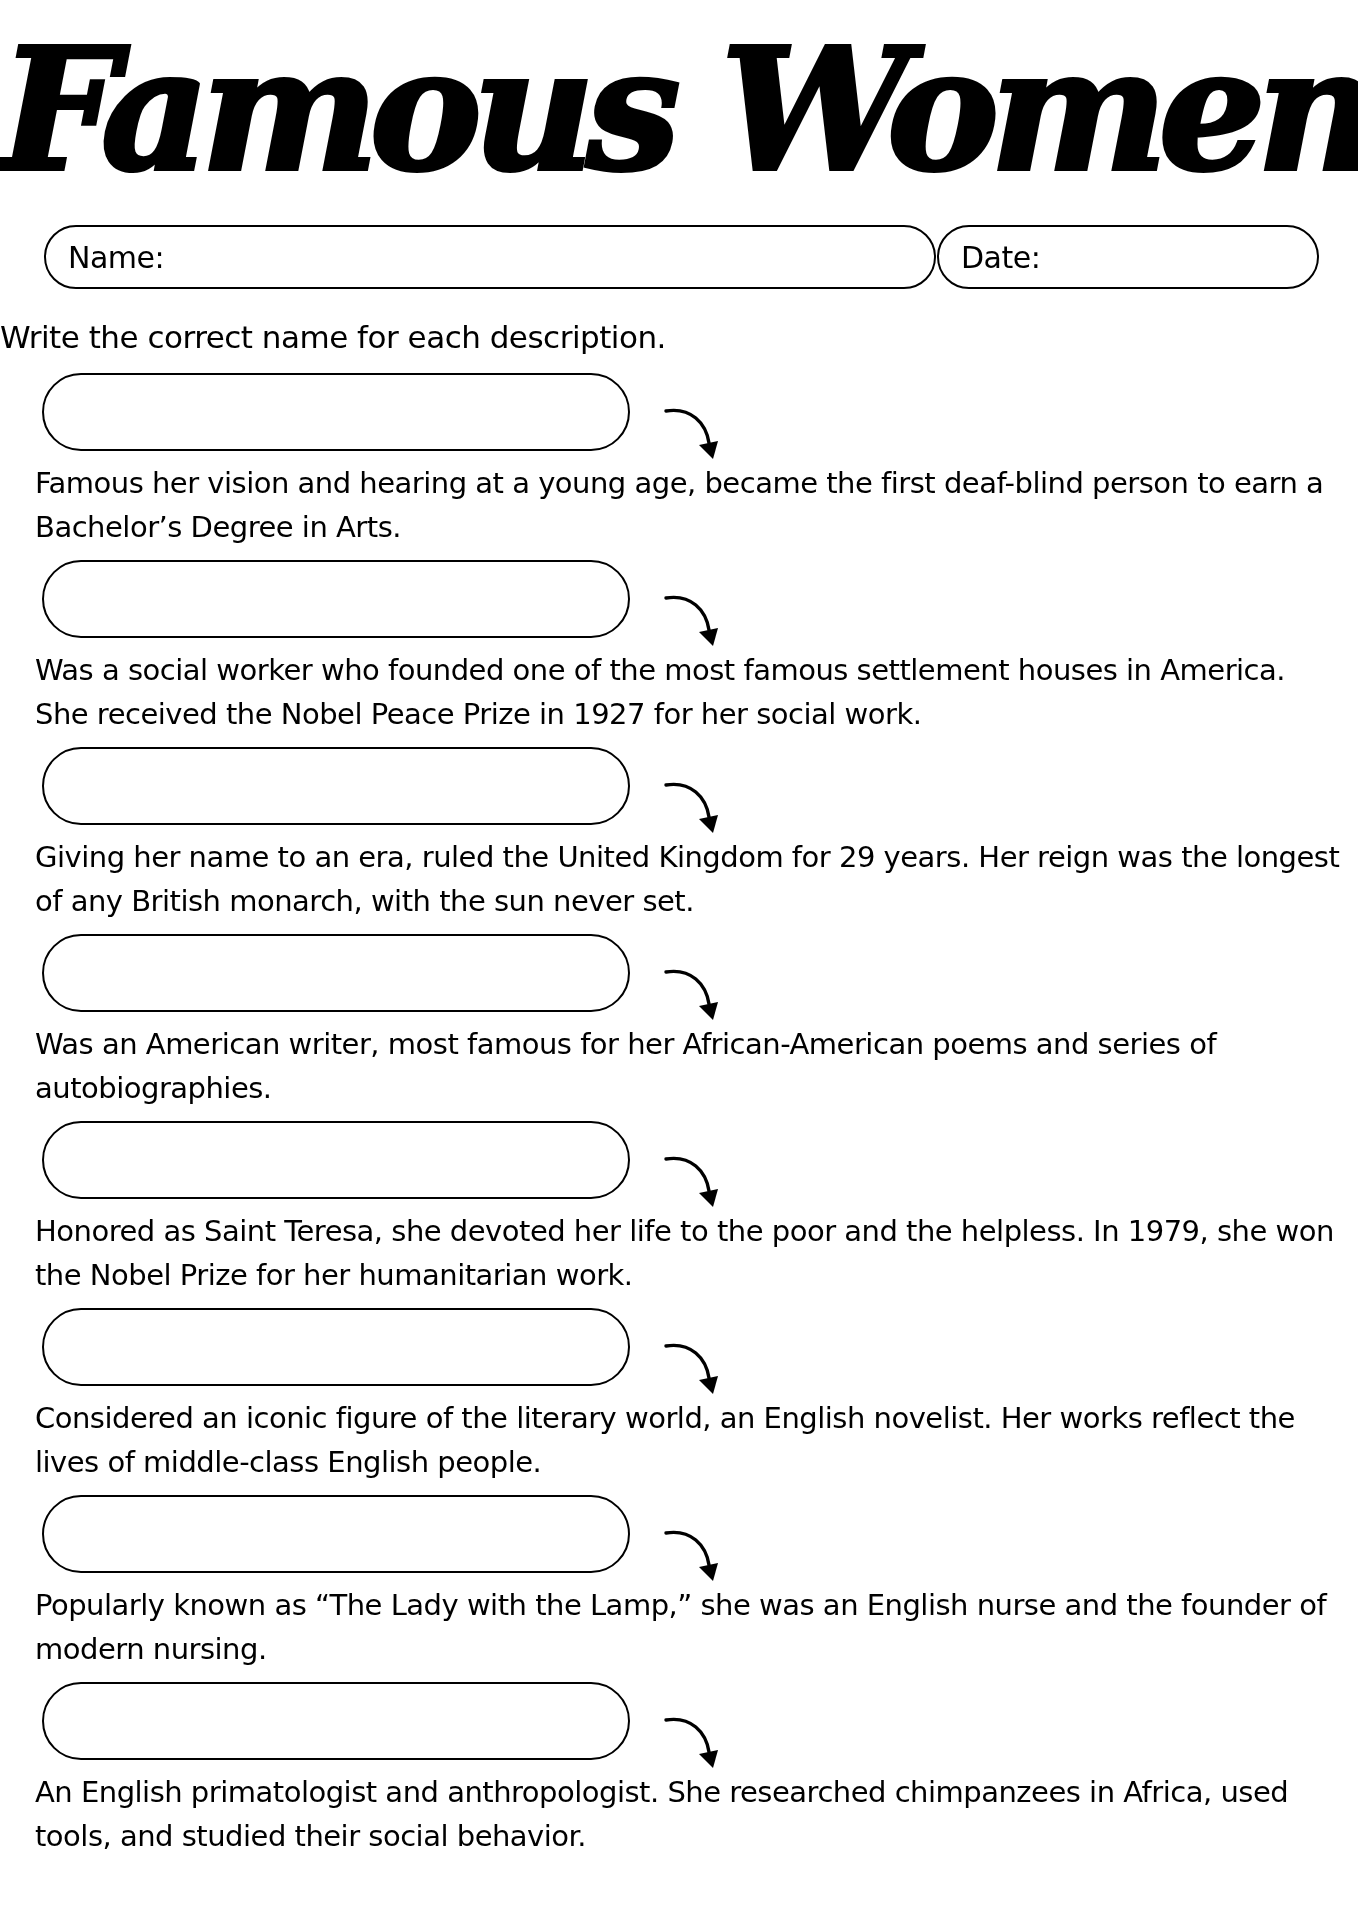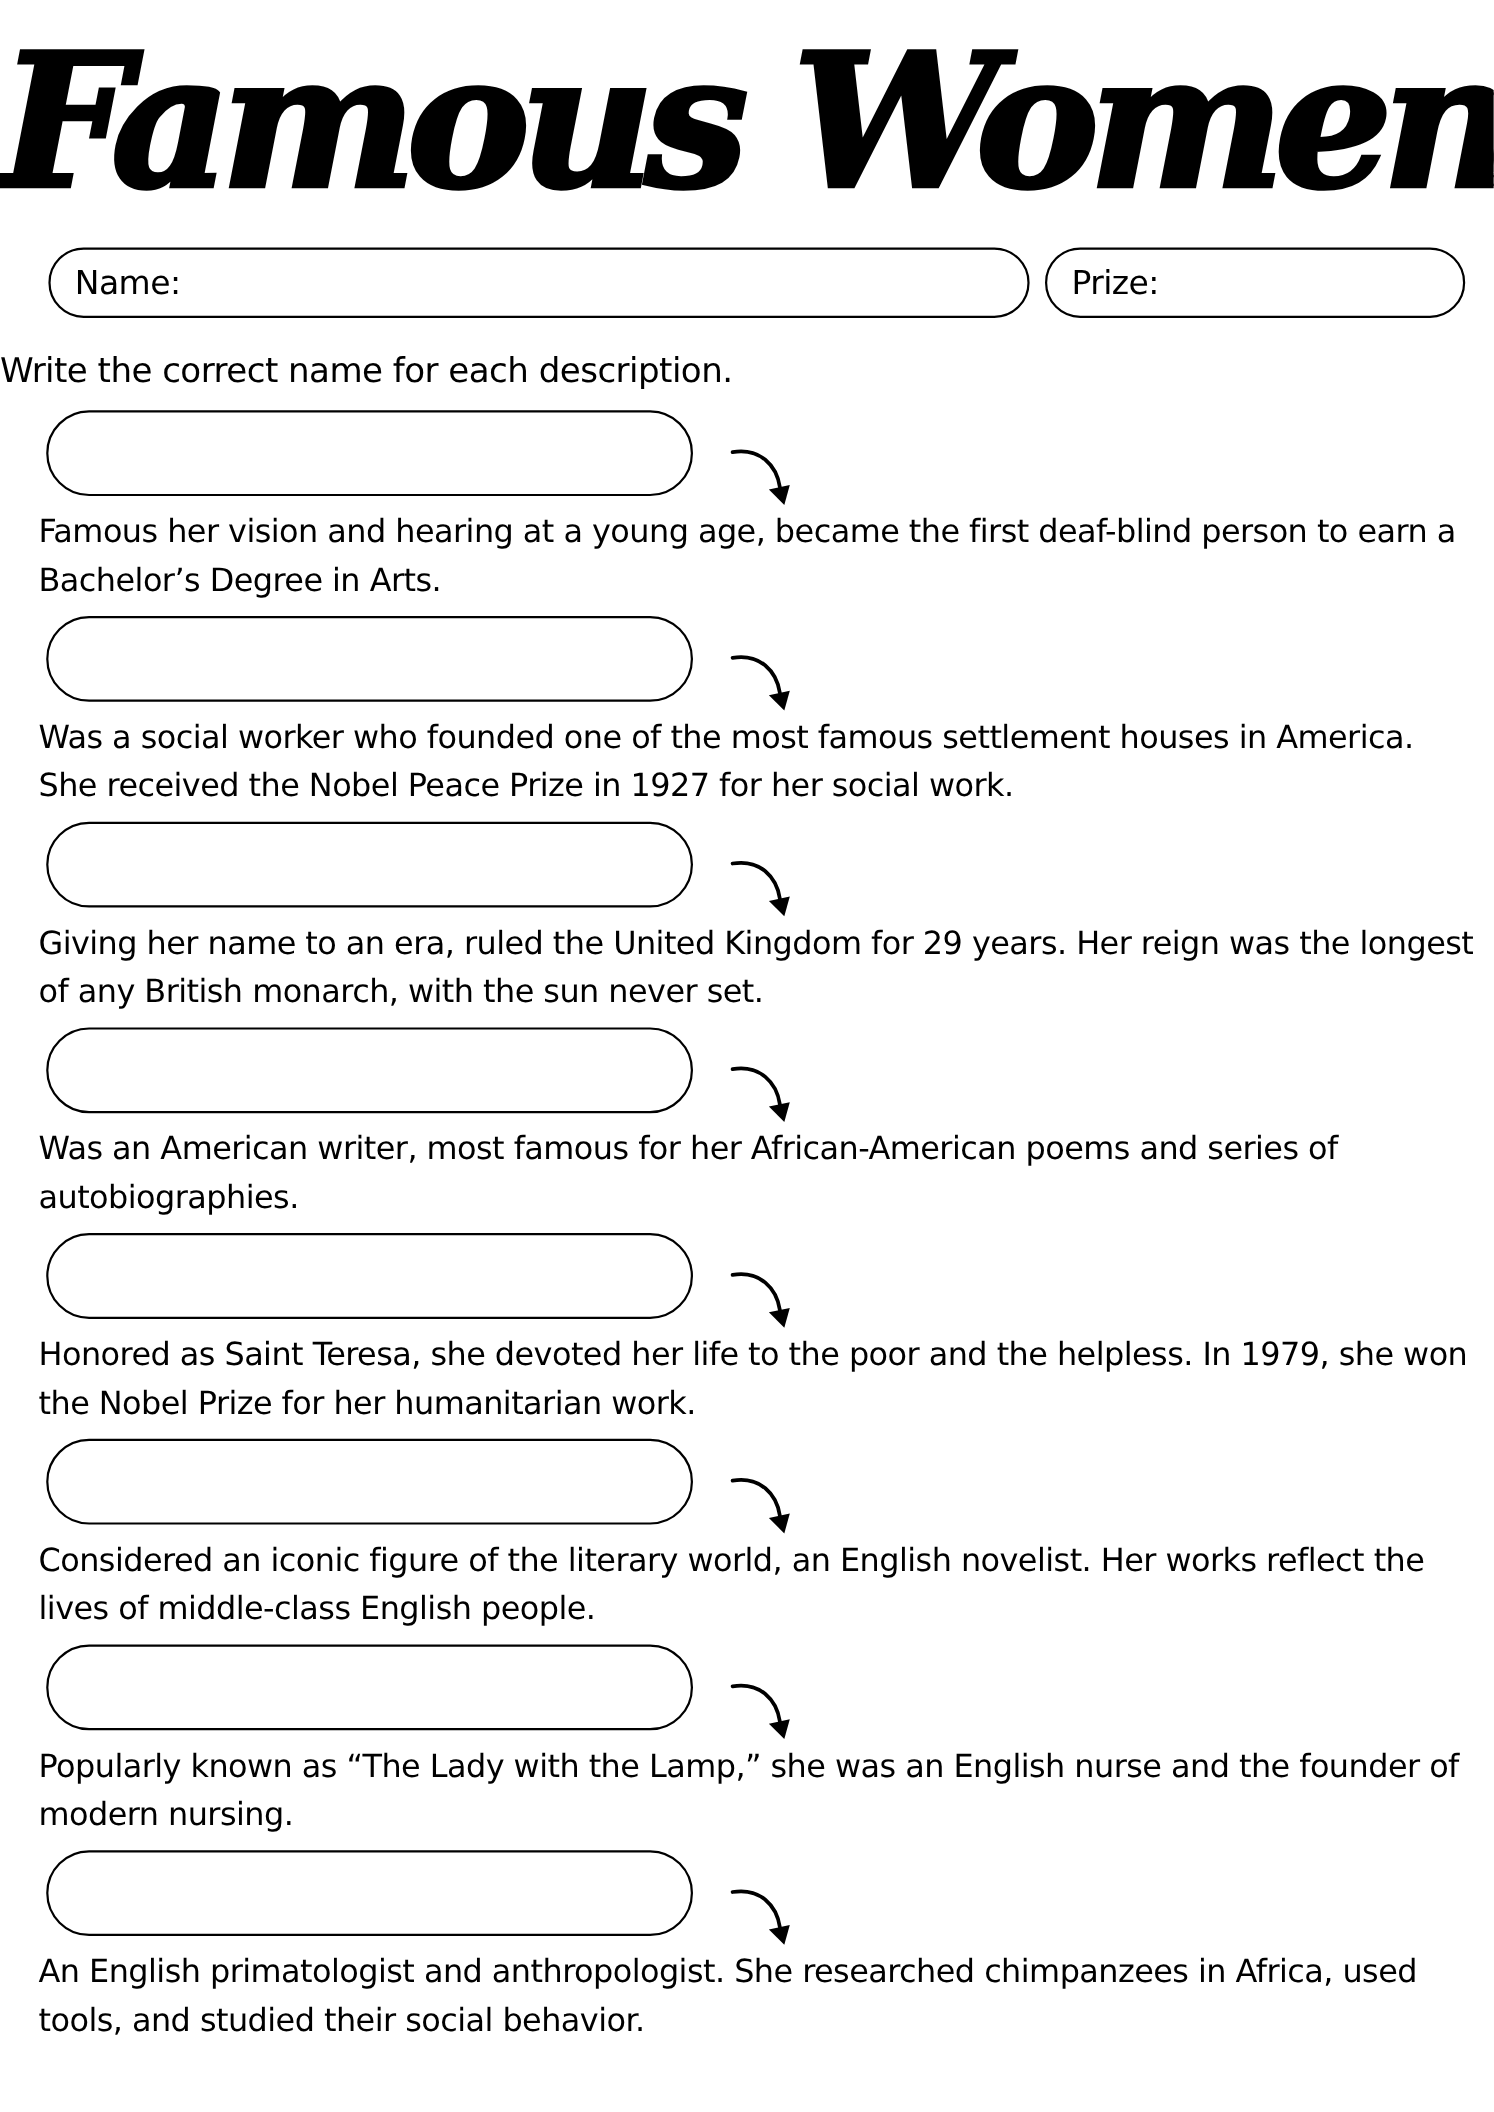--- a/index.html
+++ b/index.html
@@ -27,21 +27,21 @@
     font-size: 168px;
     line-height: 1.15;
     letter-spacing: -9px;
     -webkit-text-stroke: 4px #000;
     white-space: nowrap;
   }
   
   .meta-row {
     display: flex;
     margin: 18px 26px 0 44px;
-    gap: 14px;
+    gap: 1px;
   }
   .field {
     height: 64px;
     border: 2.5px solid #000;
     border-radius: 32px;
     display: flex;
     align-items: center;
     padding-left: 22px;
     box-sizing: border-box;
     background: #fff;
@@ -95,21 +95,21 @@
 
 <div class="page">
 
   <h1 class="title">Famous Women</h1>
 
   <div class="meta-row">
     <div class="field name-field">
       <span class="field-label">Name:</span>
     </div>
     <div class="field date-field">
-      <span class="field-label">Prize:</span>
+      <span class="field-label">Date:</span>
     </div>
   </div>
 
   <p class="instruction">Write the correct name for each description.</p>
 
   <section class="question">
     <div class="answer-row">
       <div class="answer-box"></div>
       <svg class="arrow" viewBox="0 0 92 58">
         <path d="M30,6 C55,2 70,18 73,38" fill="none" stroke="#000" stroke-width="3.4" stroke-linecap="round"></path>

